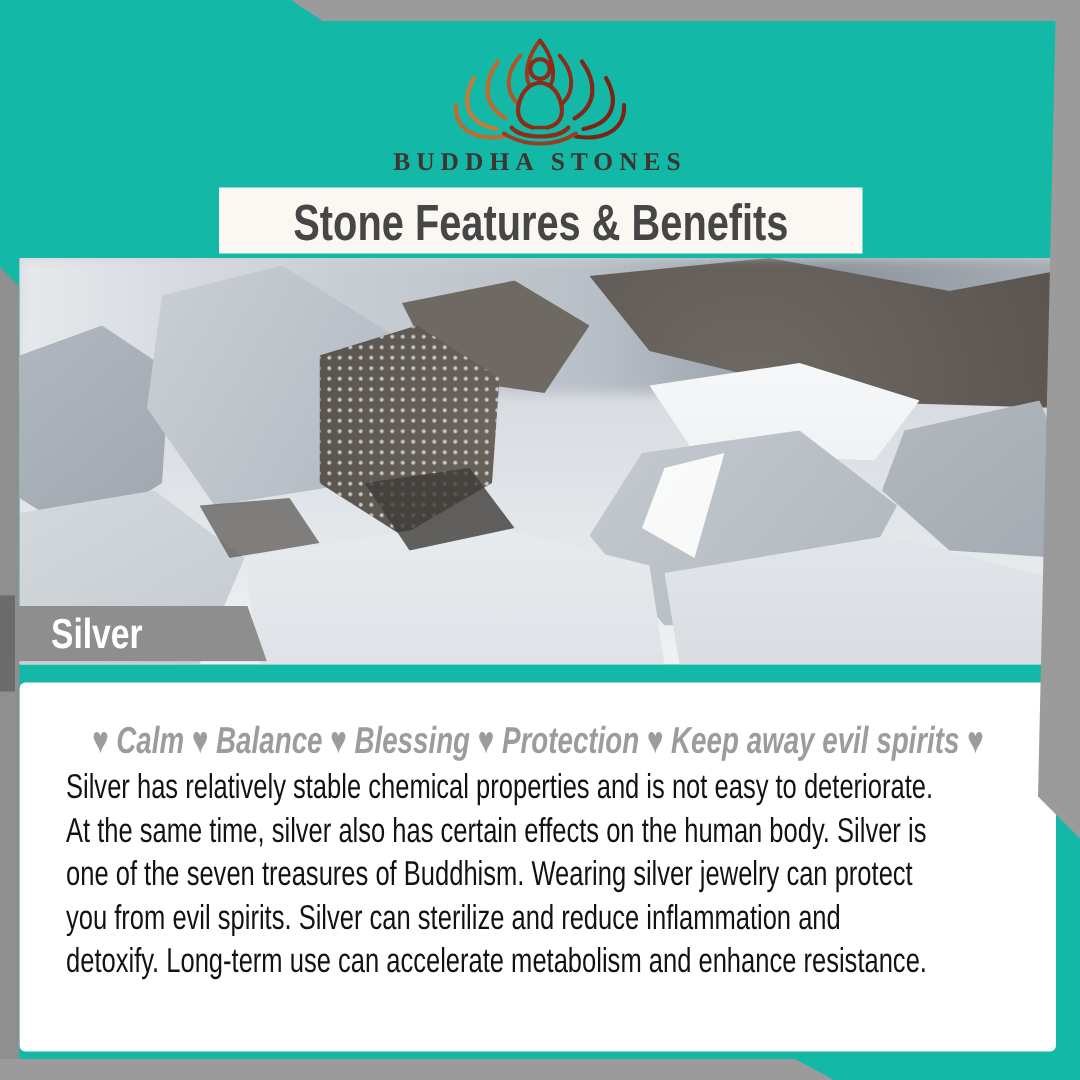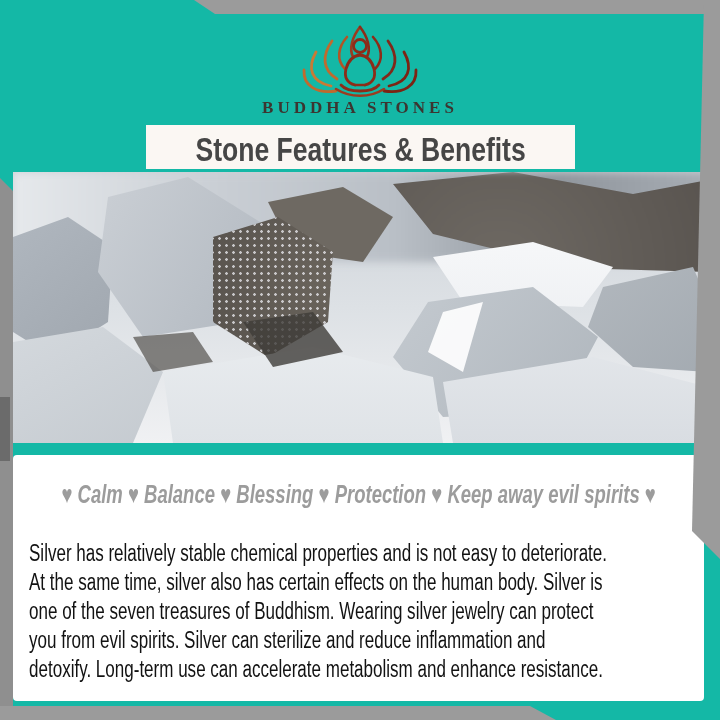--- a/index.html
+++ b/index.html
@@ -66,21 +66,21 @@
                 display:flex;align-items:center;}
   .stone-banner span{color:#ffffff;font-size:28px;font-weight:800;padding-left:30px;
                 white-space:nowrap;transform:scaleX(.8);transform-origin:left center;}
 
   
   .card{position:absolute;left:13px;top:455px;width:691px;height:246px;background:#ffffff;
         border-radius:4px;z-index:2;}
   .traits{margin-top:24px;height:30px;display:flex;justify-content:center;align-items:center;font-style:italic;}
   .traits span{font-size:25px;font-weight:800;color:#9c9c9c;white-space:nowrap;
                transform:scaleX(.74);transform-origin:center;}
-  .para{margin-top:30px;padding-left:16px;}
+  .para{margin-top:1px;padding-left:31px;}
   .para div{font-size:23px;color:#121212;line-height:29px;white-space:nowrap;
             transform:scaleX(.74);transform-origin:left center;}
 </style>
 </head>
 <body>
 
 <div class="page">
 
   <div class="deco band-top"></div>
   <div class="deco ribbon-right"></div>
@@ -132,20 +132,23 @@
     <div class="p-rockR2"></div>
     <div class="p-botL"></div>
     <div class="p-botC"></div>
     <div class="p-botR"></div>
     <div class="p-shadow1"></div>
     <div class="p-shadow2"></div>
     <div class="p-hi"></div>
   </div>
 
   <div class="banner-fold"></div>
+  <div class="stone-banner">
+    <span>Silver</span>
+  </div>
 
   <div class="card">
     <div class="traits">
       <span>♥ Calm ♥ Balance ♥ Blessing ♥ Protection ♥ Keep away evil spirits ♥</span>
     </div>
     <div class="para">
       <div>Silver has relatively stable chemical properties and is not easy to deteriorate.</div>
       <div>At the same time, silver also has certain effects on the human body. Silver is</div>
       <div>one of the seven treasures of Buddhism. Wearing silver jewelry can protect</div>
       <div>you from evil spirits. Silver can sterilize and reduce inflammation and</div>

